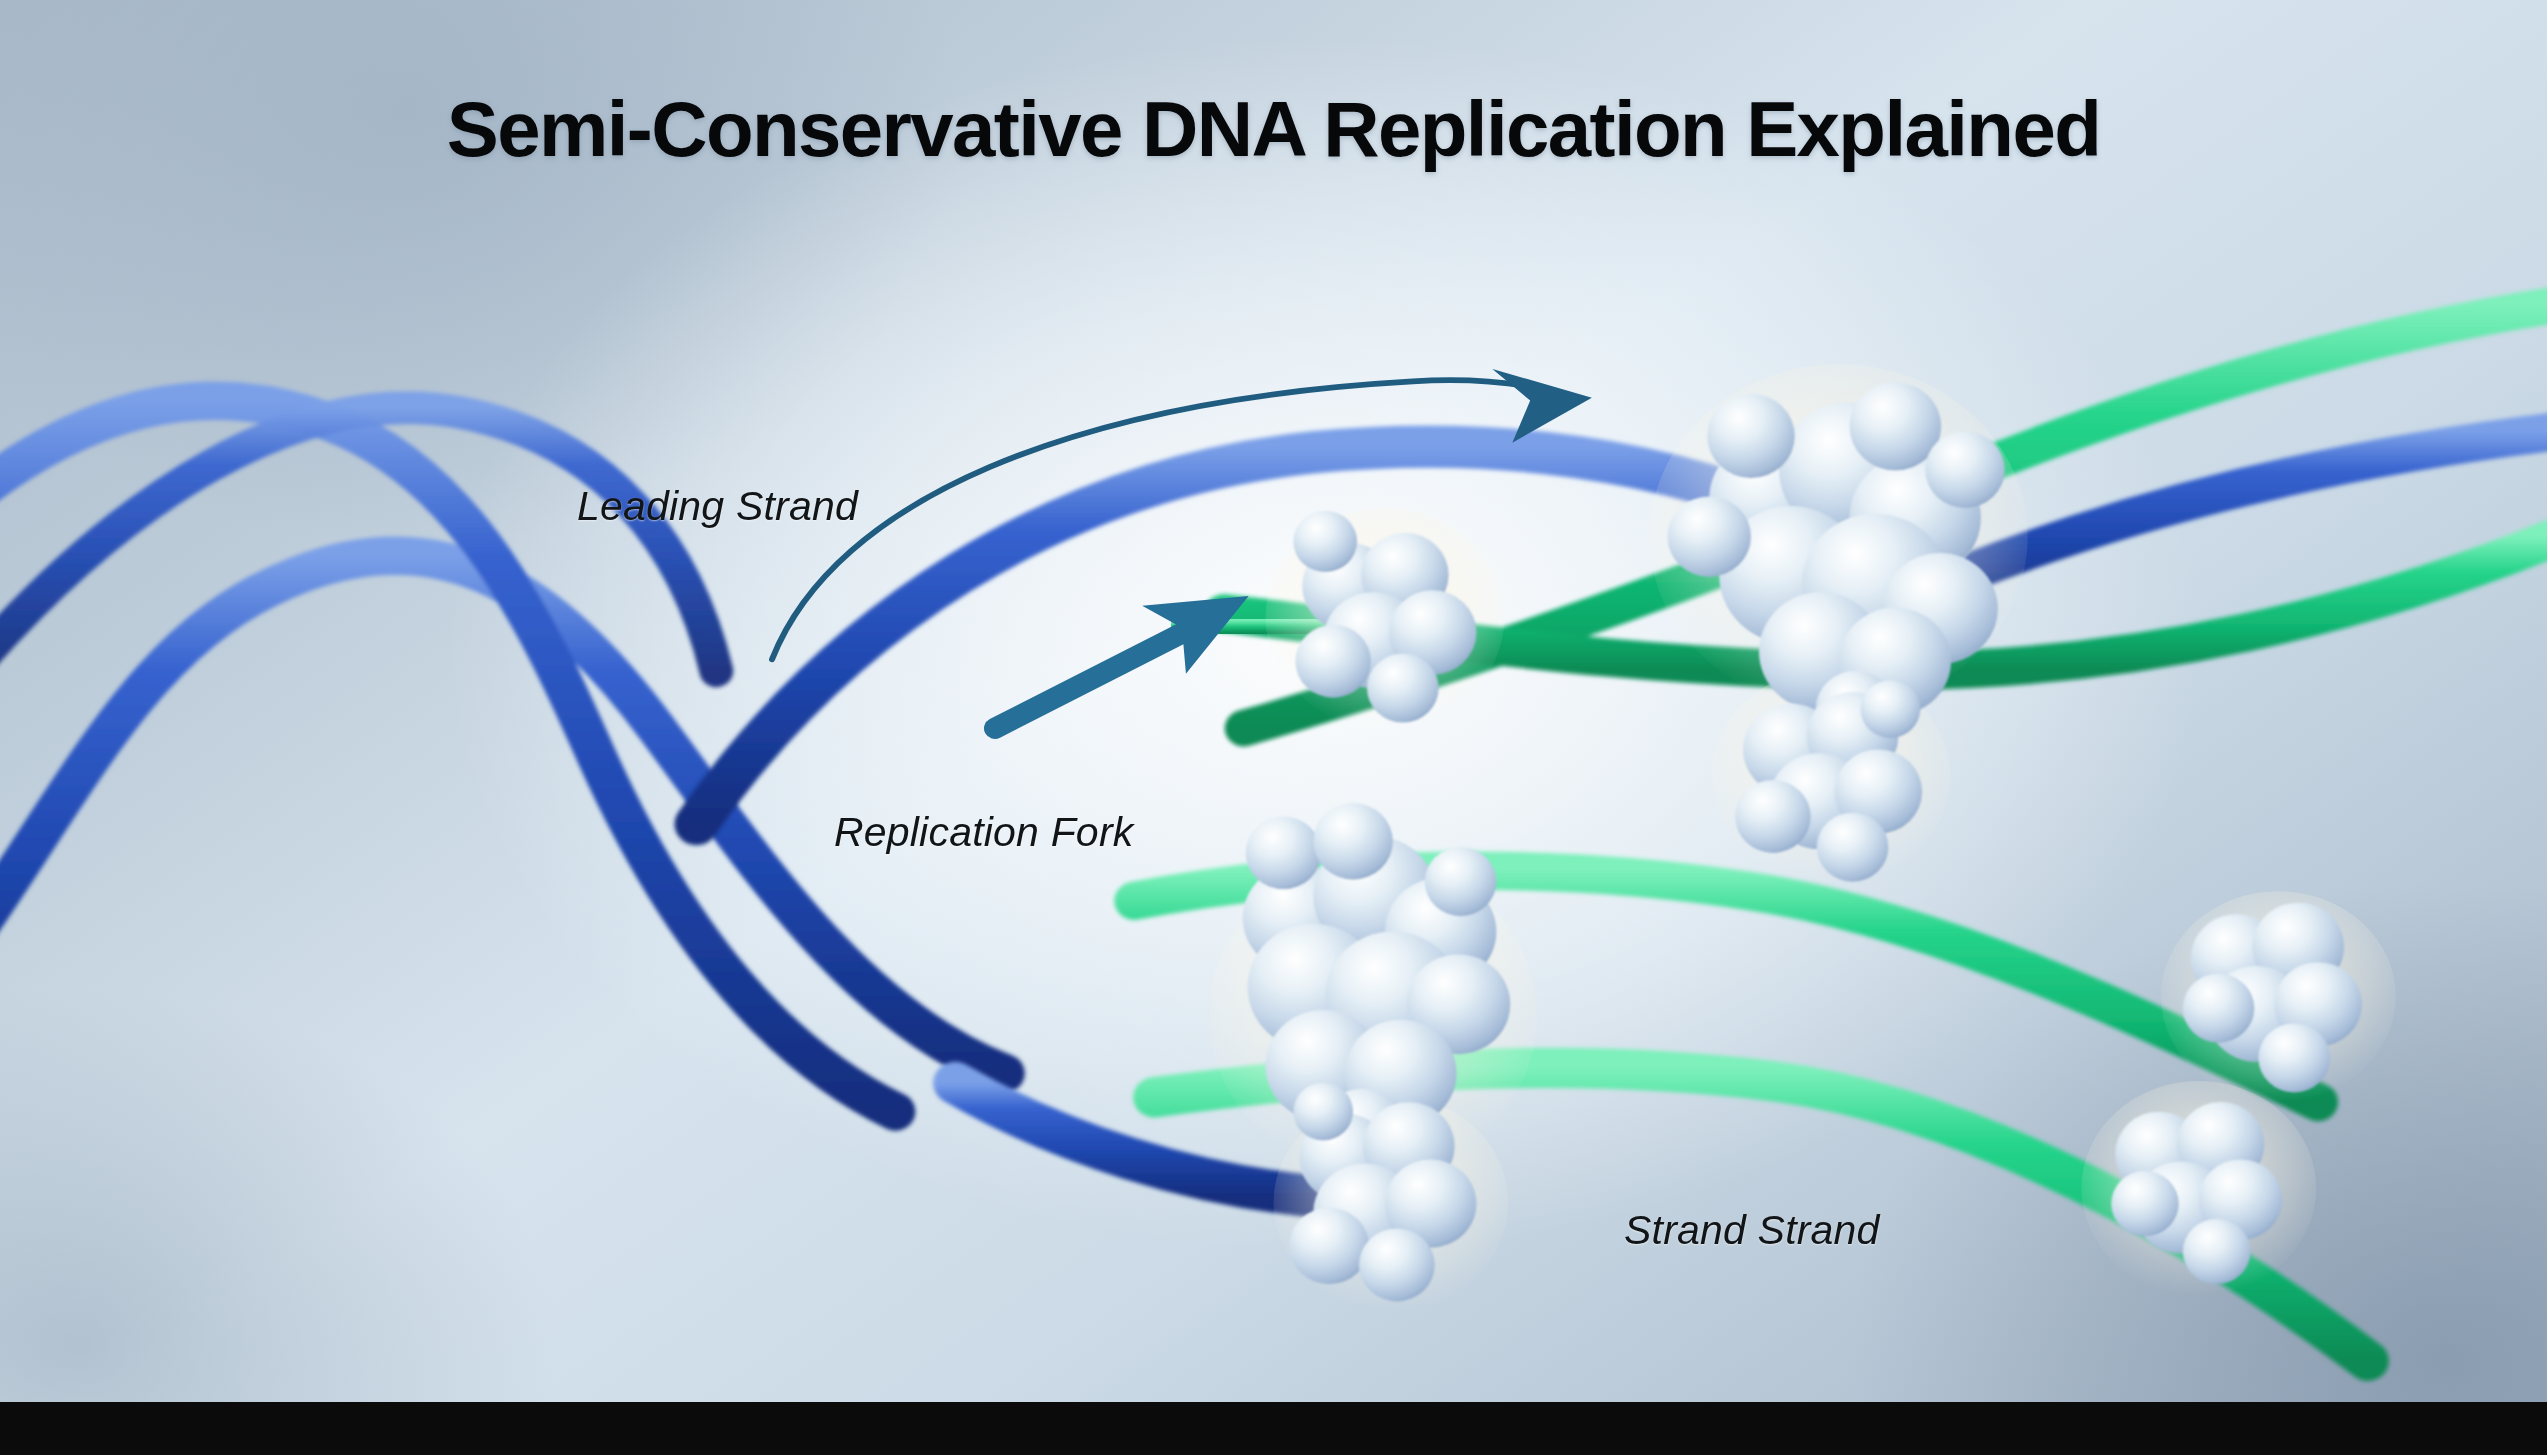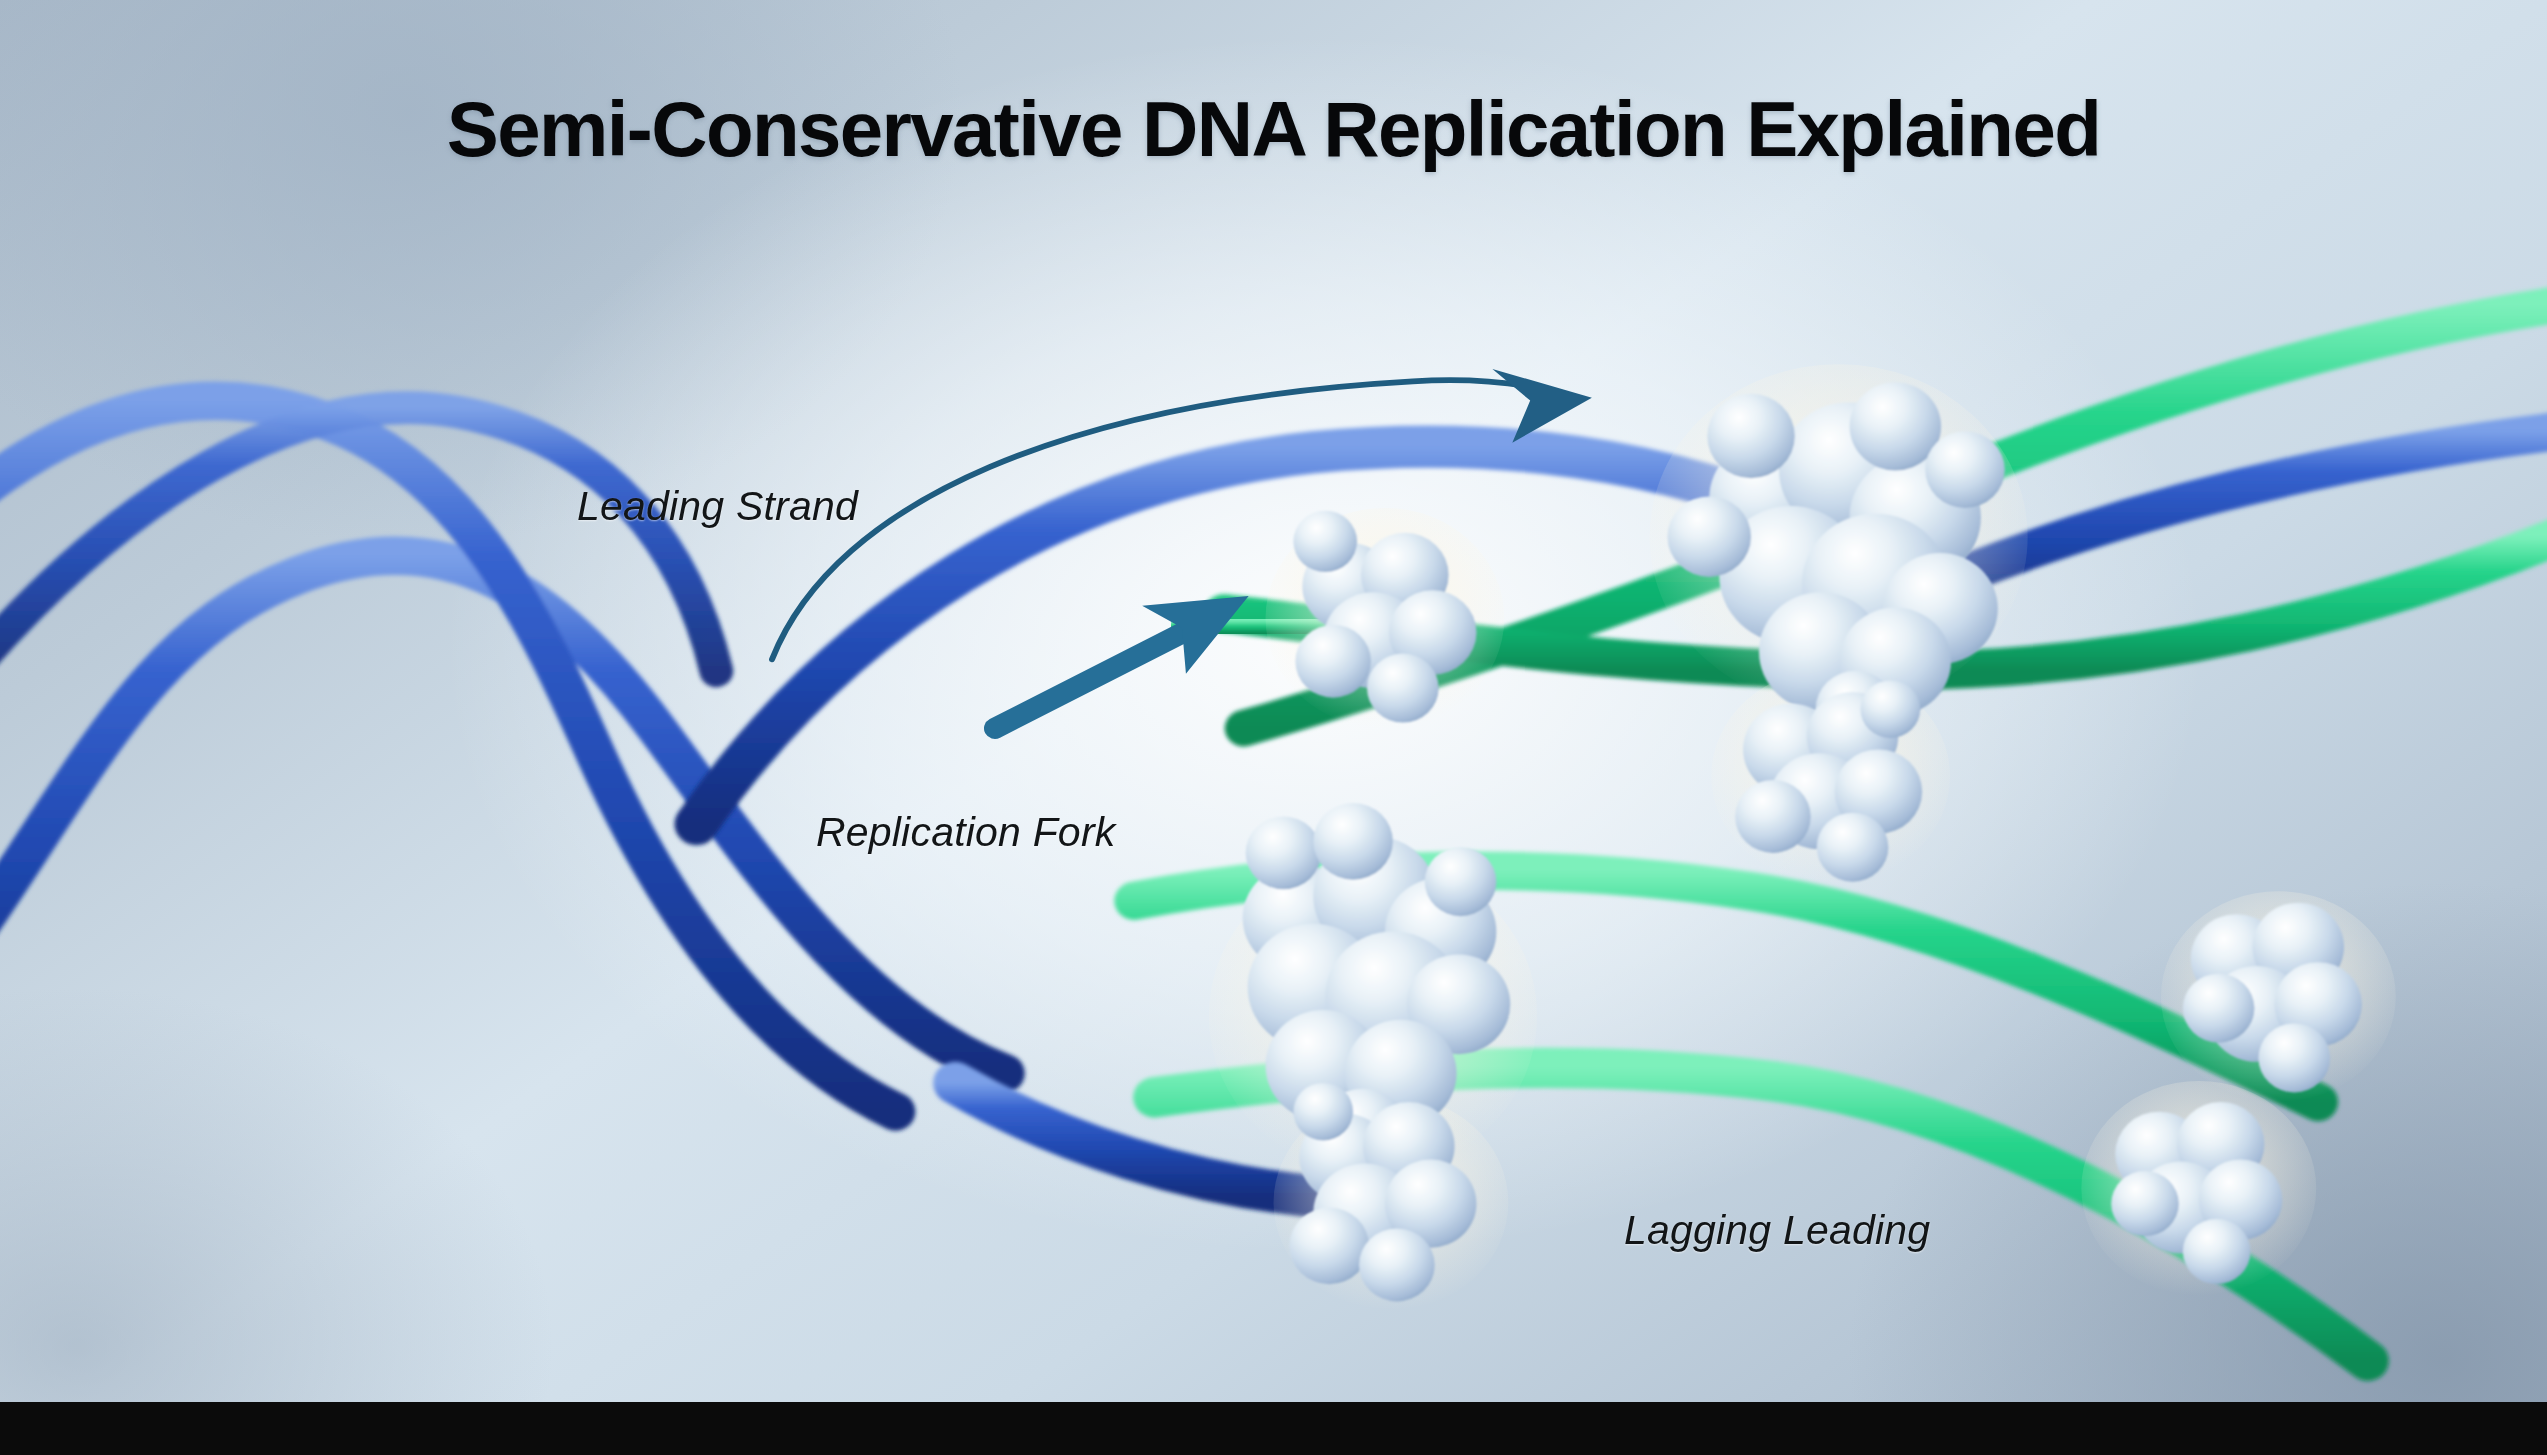--- a/index.html
+++ b/index.html
@@ -20,21 +20,21 @@
     text-shadow:0 1px 2px rgba(255,255,255,.55);
     font-style:italic;
   }
   #title{
     position:absolute;left:0;right:0;top:84px;text-align:center;
     font-size:78px;font-weight:700;color:#07080a;letter-spacing:-1.6px;
     font-stretch:condensed;
     text-shadow:0 2px 5px rgba(110,130,150,.40);
   }
   #lab-leading{left:577px;top:483px;font-size:41px;}
-  #lab-fork{left:816px;top:809px;font-size:41px;}
+  #lab-fork{left:834px;top:809px;font-size:41px;}
   #lab-lagging{left:1624px;top:1207px;font-size:41px;}
 </style>
 </head>
 <body>
 
 <div id="stage">
 
   <svg id="scene" viewBox="0 0 2560 1463" preserveAspectRatio="none">
     <defs>
       <linearGradient id="gBlue" x1="0" y1="0" x2="0" y2="1">
@@ -294,16 +294,16 @@
         <path d="M 1000 760 L 1212 648" stroke="#266f98" stroke-width="22" stroke-linecap="round" fill="none"></path>
         <path d="M 1255 622 L 1192 703 L 1188 655 L 1148 632 Z" fill="#266f98"></path>
       </g>
     </g>
   </svg>
 
   <div id="title">Semi-Conservative DNA Replication Explained</div>
 
   <div class="lbl" id="lab-leading">Leading Strand</div>
   <div class="lbl" id="lab-fork">Replication Fork</div>
-  <div class="lbl" id="lab-lagging">Lagging Leading</div>
+  <div class="lbl" id="lab-lagging">Strand Strand</div>
 
 </div>
 
 
 </body></html>

